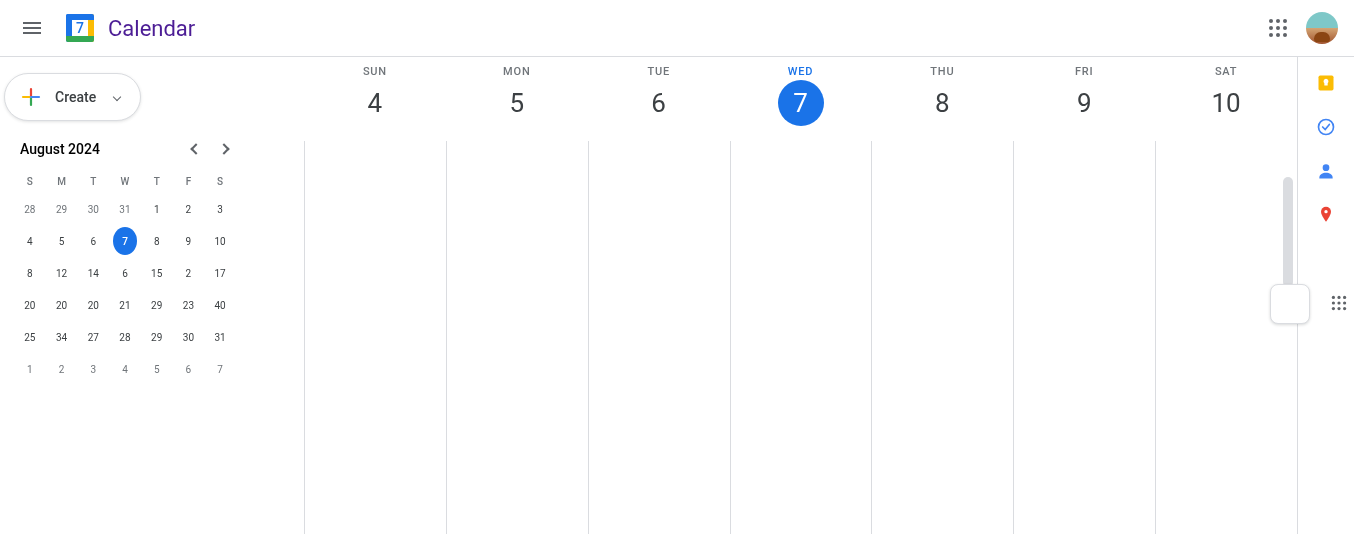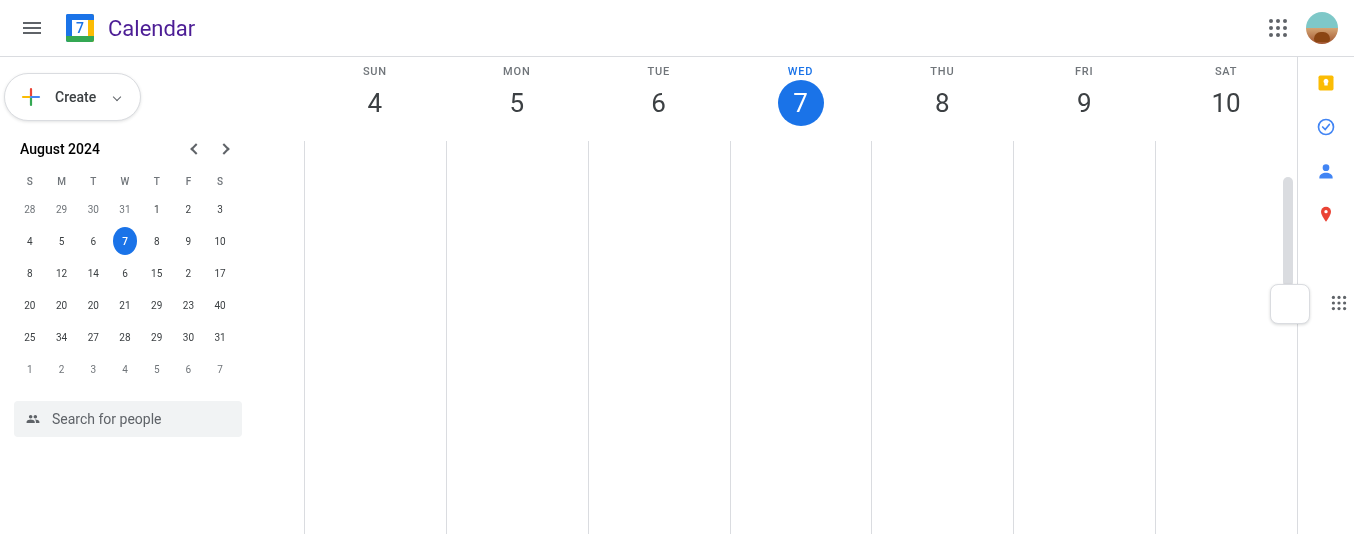--- a/index.html
+++ b/index.html
@@ -163,26 +163,20 @@
           <div class="mini-cal-day muted">1</div>
           <div class="mini-cal-day muted">2</div>
           <div class="mini-cal-day muted">3</div>
           <div class="mini-cal-day muted">4</div>
           <div class="mini-cal-day muted">5</div>
           <div class="mini-cal-day muted">6</div>
           <div class="mini-cal-day muted">7</div>
         </div>
     </div>
 
-    <div class="search-people">
-      <svg width="20" height="20" viewBox="0 0 24 24" fill="#5f6368">
-          <path d="M16 11c1.66 0 3-1.34 3-3s-1.34-3-3-3-3 1.34-3 3 1.34 3 3 3zm-8 0c1.66 0 3-1.34 3-3S9.66 5 8 5 5 6.34 5 8s1.34 3 3 3zm0 2c-2.33 0-7 1.17-7 3.5V19h14v-2.5c0-2.33-4.67-3.5-7-3.5zm8 0c-.29 0-.62.02-.97.05 1.16.84 1.97 1.97 1.97 3.45V19h6v-2.5c0-2.33-4.67-3.5-7-3.5z"></path>
-        </svg>
-      <input type="text" placeholder="Search for people" style="">
-    </div>
   </div>
 
   <div class="calendar-area">
     <div class="week-header" id="week-header">
         <div class="day-column-header"><div class="dow-label">SUN</div><div class="date-num">4</div></div>
         <div class="day-column-header"><div class="dow-label">MON</div><div class="date-num">5</div></div>
         <div class="day-column-header"><div class="dow-label">TUE</div><div class="date-num">6</div></div>
         <div class="day-column-header"><div class="dow-label today">WED</div><div class="date-num today">7</div></div>
         <div class="day-column-header"><div class="dow-label">THU</div><div class="date-num">8</div></div>
         <div class="day-column-header"><div class="dow-label">FRI</div><div class="date-num">9</div></div>

